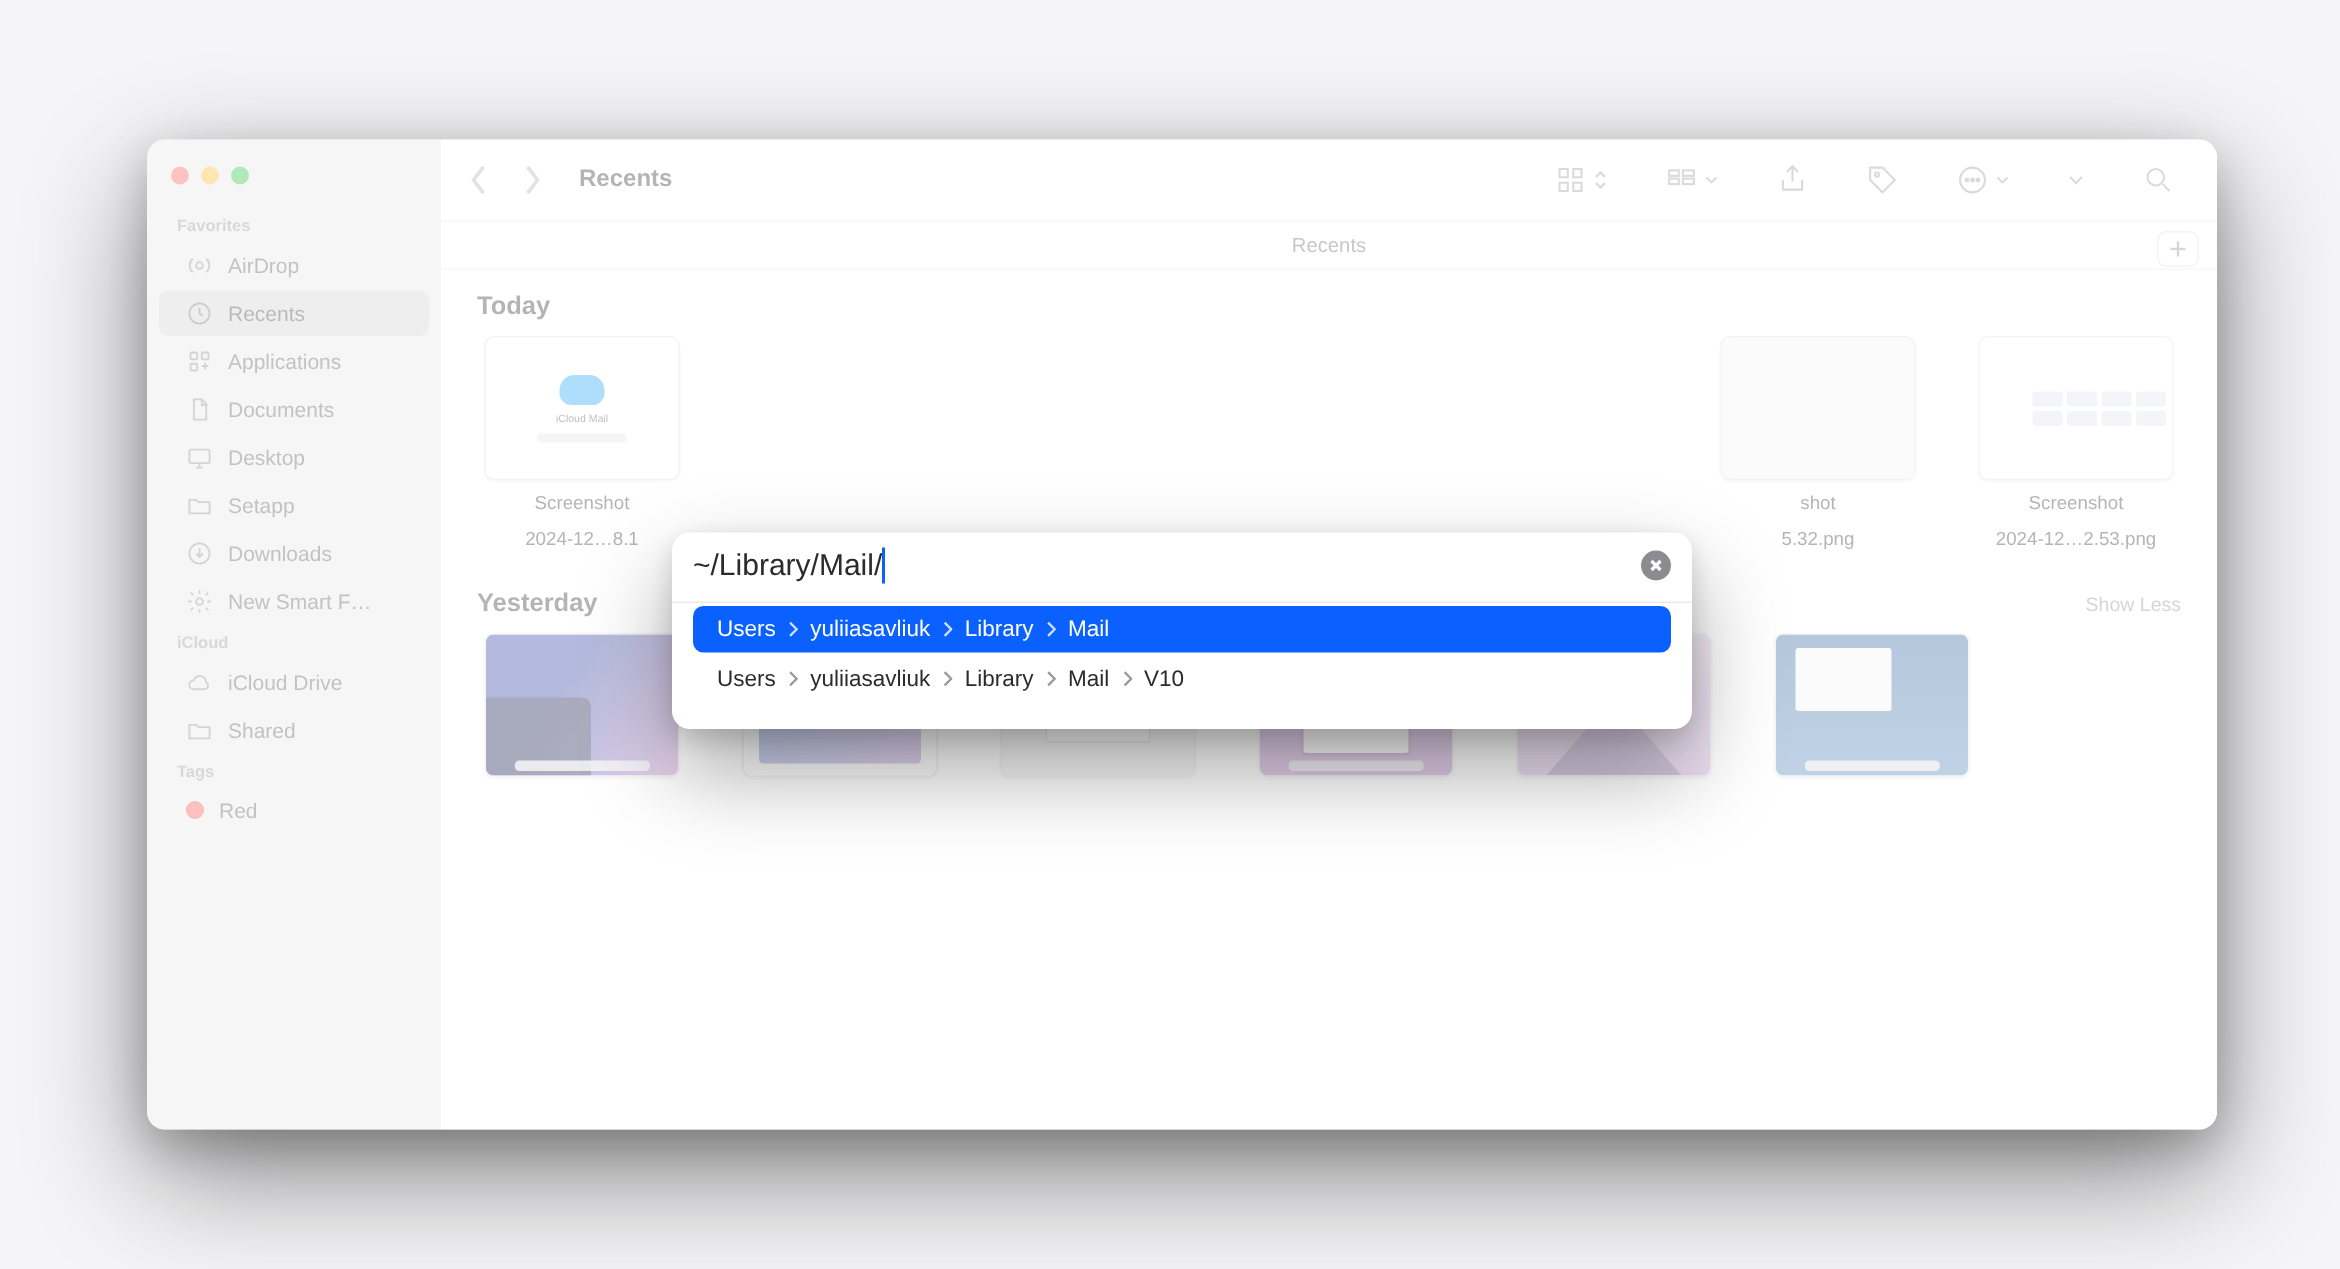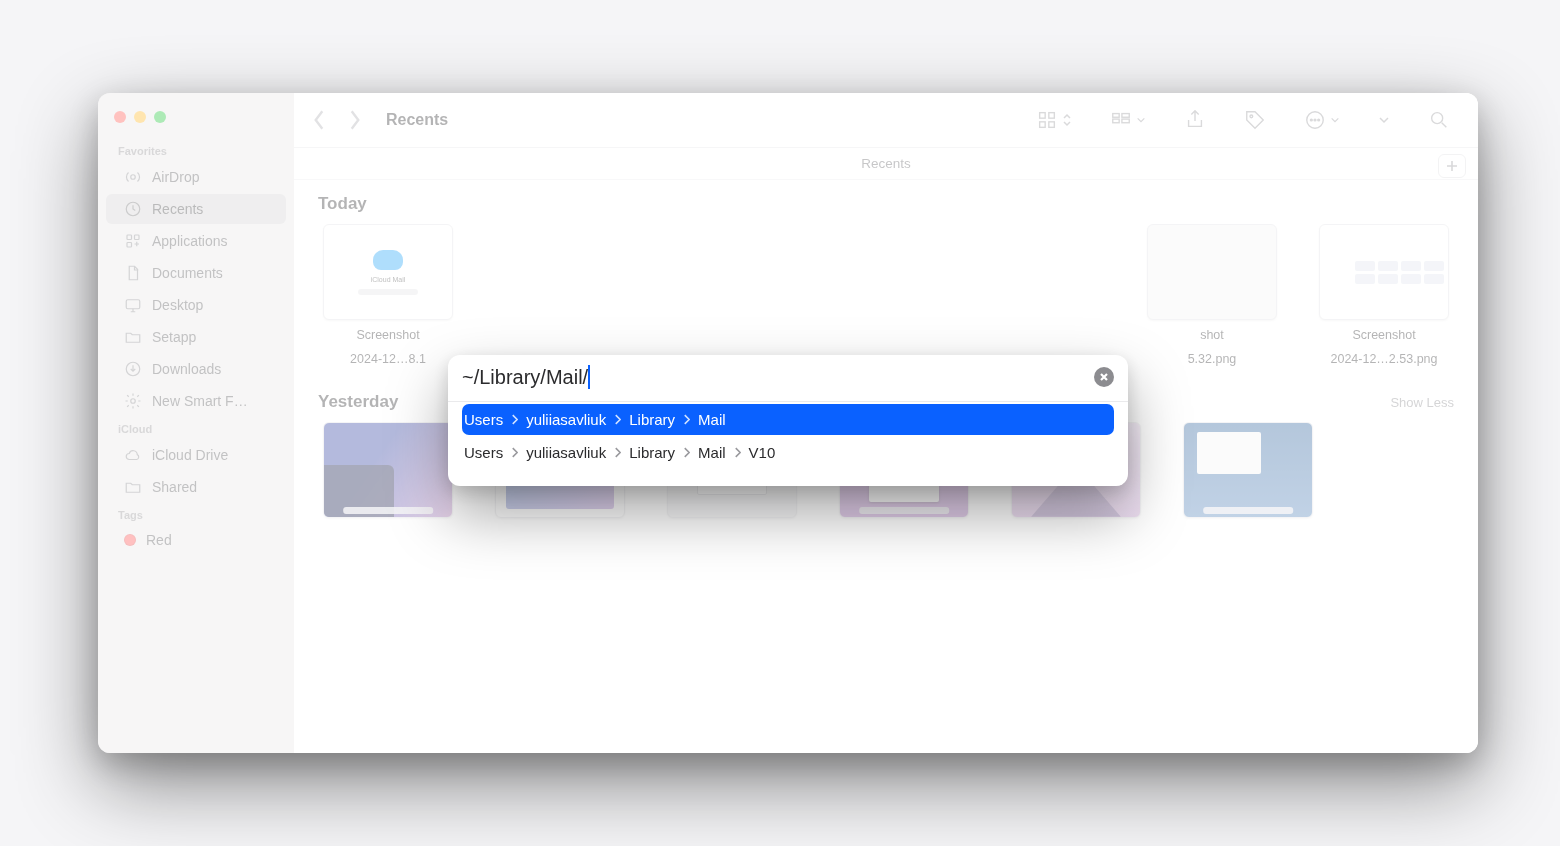--- a/index.html
+++ b/index.html
@@ -125,21 +125,21 @@
 .caret { border-right: 2px solid #0a61ff; display: inline-block; height: 24px; vertical-align: text-bottom; animation: blink 1s step-start infinite; }
 @keyframes blink { 50% { opacity: 0; } }
 .clear-btn {
   width: 20px; height: 20px; border-radius: 50%; background: #8c8c90;
   display: flex; align-items: center; justify-content: center; color: #fff;
 }
 .clear-btn svg { width: 10px; height: 10px; stroke: #fff; stroke-width: 2.2; }
 
 .goto-label { font-size: 14px; color: #8a8a8e; padding: 12px 16px 6px; }
 .result {
-  margin: 2px 14px; padding: 7px 2px;
+  margin: 2px 14px; padding: 7px 16px;
   border-radius: 7px;
   font-size: 15px; color: #2b2b2d;
   display: flex; align-items: center;
 }
 .result.selected { background: #0a61ff; color: #fff; }
 .crumb-sep {
   margin: 0 8px;
   display: inline-flex; align-items: center;
 }
 .crumb-sep svg { width: 7px; height: 11px; }

